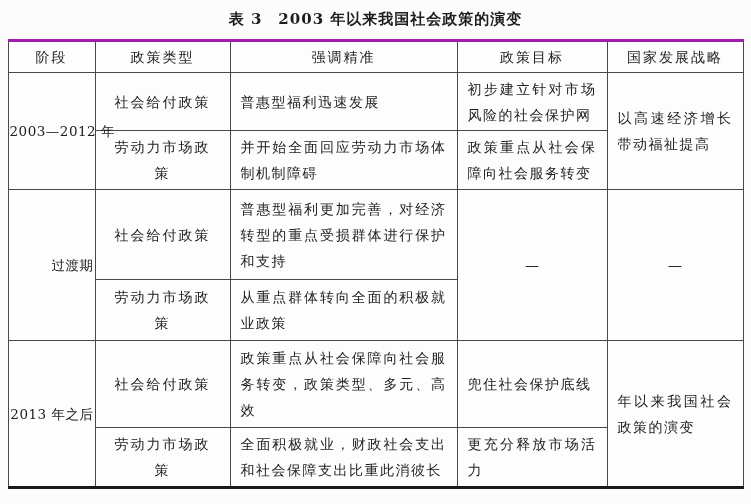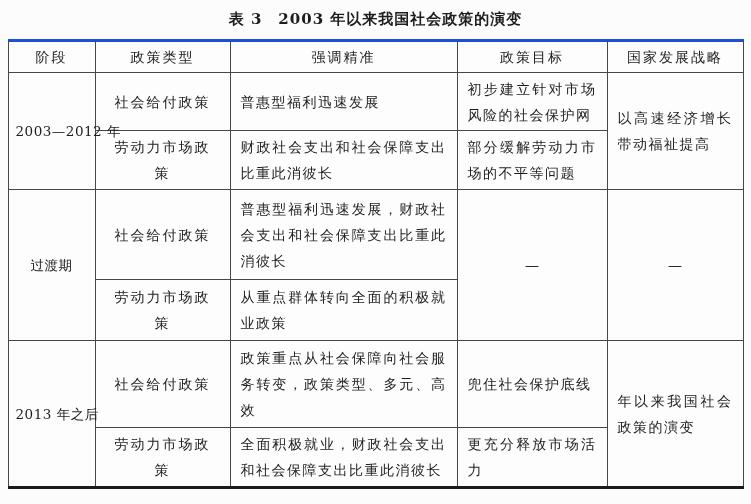--- a/index.html
+++ b/index.html
@@ -24,42 +24,42 @@
     font-size: 15px;
     letter-spacing: 1px;
     line-height: 24px;
     height: 26px;
   }
   table.policy {
     border-collapse: collapse;
     table-layout: fixed;
     width: 735px;
     margin: 6px auto 0 auto;
-    border-top: 3px solid #1d4ed8;
+    border-top: 3px solid #a21caf;
     border-bottom: 3px solid #1a1a1a;
     background: #fdfdfd;
   }
   th, td {
     border: 1px solid #474747;
     font-weight: normal;
     font-size: 14px;
     line-height: 26px;
     vertical-align: middle;
     padding: 2px 10px;
     box-sizing: border-box;
   }
   th {
     text-align: center;
     letter-spacing: 2px;
     padding: 2px 2px;
   }
   td.stage {
-    text-align: center;
+    text-align: right;
     white-space: nowrap;
-    padding: 2px 7px;
+    padding: 2px 1px;
     font-size: 13.5px;
     letter-spacing: 0.5px;
   }
   td.type {
     text-align: center;
     letter-spacing: 2px;
     padding: 2px 16px;
   }
   td.just {
     text-align: justify;
@@ -103,28 +103,28 @@
 
     <tr class="r1">
       <td class="stage" rowspan="2">2003—2012 年</td>
       <td class="type">社会给付政策</td>
       <td class="just">普惠型福利迅速发展</td>
       <td class="just">初步建立针对市场风险的社会保护网</td>
       <td class="just" rowspan="2">以高速经济增长带动福祉提高</td>
     </tr>
     <tr class="r2">
       <td class="type">劳动力市场政策</td>
-      <td class="just">财政社会支出和社会保障支出比重此消彼长</td>
-      <td class="just">部分缓解劳动力市场的不平等问题</td>
+      <td class="just">并开始全面回应劳动力市场体制机制障碍</td>
+      <td class="just">政策重点从社会保障向社会服务转变</td>
     </tr>
 
     <tr class="r3">
       <td class="stage" rowspan="2">过渡期</td>
       <td class="type">社会给付政策</td>
-      <td class="just">普惠型福利迅速发展，财政社会支出和社会保障支出比重此消彼长</td>
+      <td class="just">普惠型福利更加完善，对经济转型的重点受损群体进行保护和支持</td>
       <td class="dash" rowspan="2">—</td>
       <td class="dash" rowspan="2">—</td>
     </tr>
     <tr class="r4">
       <td class="type">劳动力市场政策</td>
       <td class="just">从重点群体转向全面的积极就业政策</td>
     </tr>
 
     <tr class="r5">
       <td class="stage" rowspan="2">2013 年之后</td>

